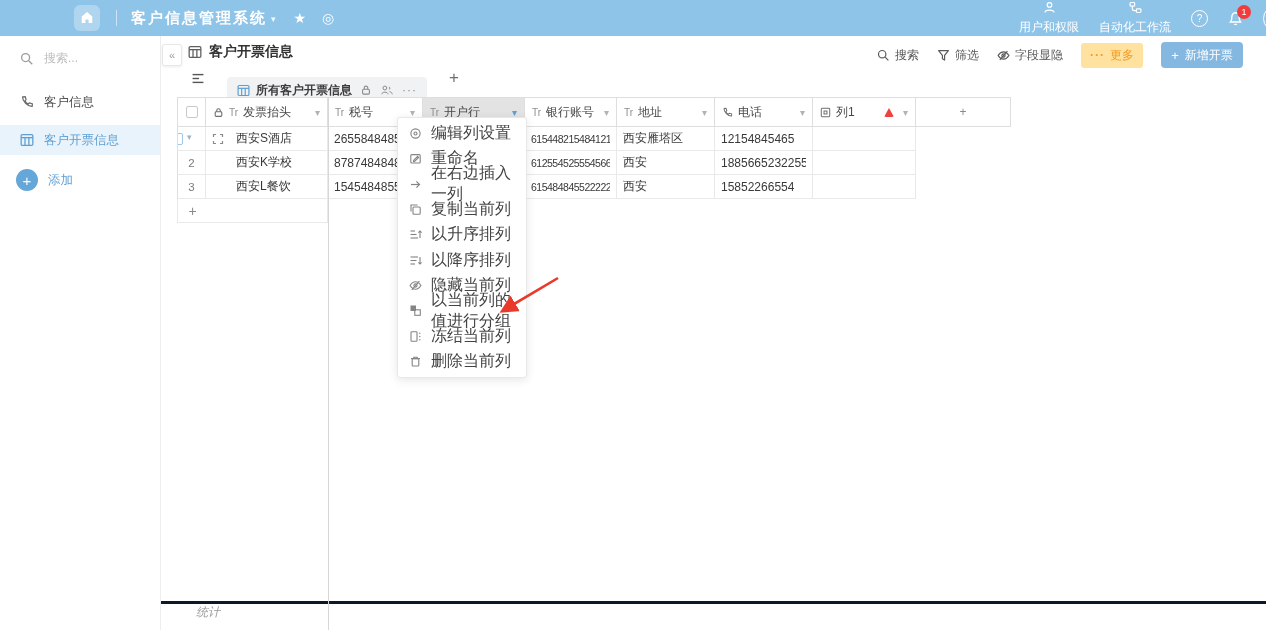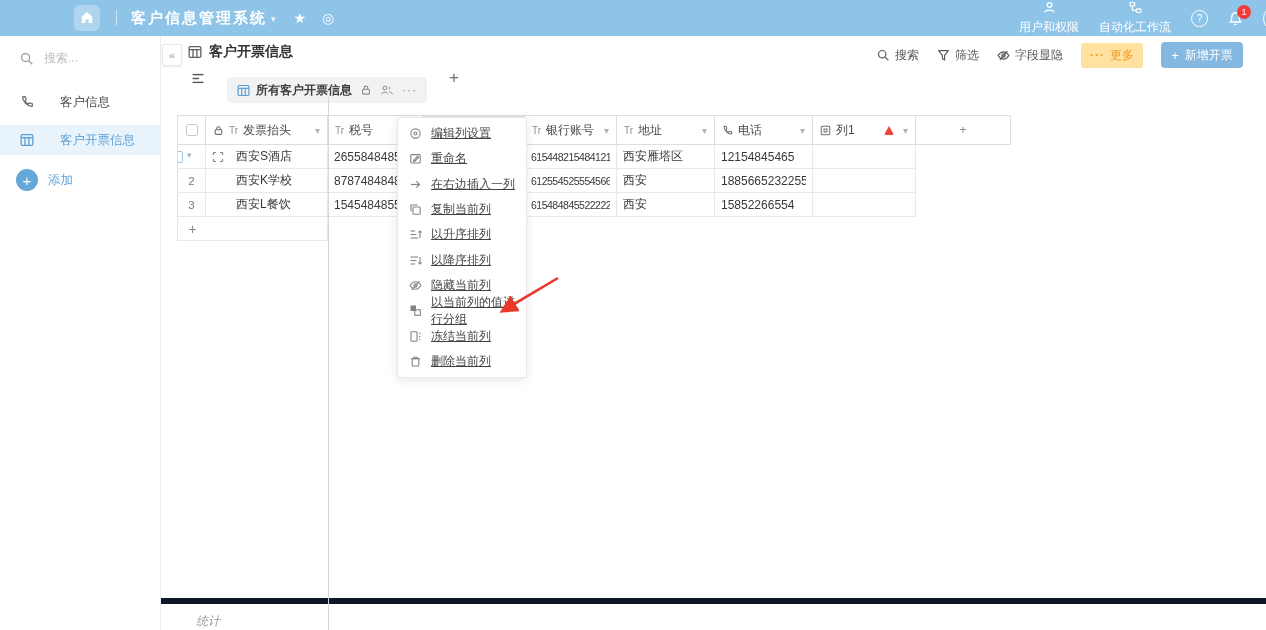--- a/index.html
+++ b/index.html
@@ -22,21 +22,21 @@
          display:flex;align-items:center;justify-content:center;cursor:pointer;}
   .bell-wrap{position:relative;cursor:pointer;}
   .badge{position:absolute;top:-6px;right:-8px;min-width:14px;height:14px;border-radius:8px;background:#f23c3c;
          color:#fff;font-size:9px;display:flex;align-items:center;justify-content:center;padding:0 3px;box-sizing:border-box;}
   .avatar{width:25px;height:25px;border:1.6px solid #fff;border-radius:50%;display:flex;align-items:flex-end;
           justify-content:center;overflow:hidden;cursor:pointer;}
   
   .sidebar{position:absolute;left:0;top:36px;width:160px;height:594px;background:#fff;border-right:1px solid #ededed;z-index:10;}
   .sb-search{display:flex;align-items:center;gap:10px;padding:14px 0 12px 20px;cursor:text;}
   .sb-search-text{font-size:12px;color:#bdbdbd;}
-  .sb-item{display:flex;align-items:center;gap:26px;height:30px;padding-left:20px;font-size:12.5px;color:#4a4a4a;cursor:pointer;margin-top:8px;}
+  .sb-item{display:flex;align-items:center;gap:10px;height:30px;padding-left:20px;font-size:12.5px;color:#4a4a4a;cursor:pointer;margin-top:8px;}
   .sb-item.active{background:#e8f3fb;color:#5d9fd4;height:30px;}
   .sb-add{display:flex;align-items:center;gap:10px;padding-left:16px;margin-top:14px;cursor:pointer;}
   .add-circle{width:22px;height:22px;border-radius:50%;background:#64a7d8;color:#fff;font-size:15px;
               display:flex;align-items:center;justify-content:center;line-height:1;}
   .sb-add-label{font-size:12.5px;color:#5d9fd4;}
   
   .main{position:absolute;left:160px;top:36px;width:1106px;height:594px;background:#fff;}
   .collapse-btn{position:absolute;left:2px;top:8px;width:18px;height:20px;background:#fff;border:1px solid #e7e7e7;
                 border-radius:3px;box-shadow:0 1px 3px rgba(0,0,0,.08);color:#9a9a9a;font-size:11px;
                 display:flex;align-items:center;justify-content:center;cursor:pointer;z-index:20;}
@@ -52,21 +52,21 @@
   .btn-new .plus{font-size:13px;}
   .tabbar{position:absolute;left:0;top:26px;width:1106px;height:32px;display:flex;align-items:center;}
   .view-switch{margin-left:31px;cursor:pointer;}
   .tab{margin-left:22px;display:flex;align-items:center;gap:6px;background:#f1f2f4;border-radius:4px;
        height:26px;padding:0 10px;cursor:pointer;margin-top:24px;}
   .tab-label{font-size:12px;font-weight:bold;color:#3c3c3c;}
   .tab-extra{display:flex;align-items:center;gap:8px;margin-left:2px;color:#8b8b8b;}
   .tab-dots{font-size:12px;letter-spacing:1px;color:#8b8b8b;cursor:pointer;}
   .tab-add{margin-left:22px;font-size:17px;color:#6f6f6f;cursor:pointer;}
   
-  .grid{position:absolute;left:17px;top:61px;z-index:1;margin-top:18px;}
+  .grid{position:absolute;left:17px;top:61px;z-index:1;}
   .hrow,.drow{display:flex;}
   .hrow{height:30px;}
   .drow{height:24px;}
   .hcell{box-sizing:border-box;height:30px;border-top:1px solid #dedede;border-right:1px solid #dedede;border-bottom:1px solid #dedede;
          background:#fff;display:flex;align-items:center;padding:0 7px;gap:5px;font-size:12px;color:#474747;cursor:pointer;}
   .hcell.first,.dcell.first{border-left:1px solid #dedede;}
   .hcell.sel{background:#e3e3e3;}
   .hcell.sel .caret::before{color:#5d9fd4;}
   .tr-ic{font-size:10px;color:#8f8f8f;}
   .hname{white-space:nowrap;overflow:hidden;}
@@ -87,27 +87,27 @@
   .rowhead1{position:relative;width:100%;height:100%;}
   .cb-blue{position:absolute;left:-7px;top:6px;border-color:#9ec6e6;}
   .row-caret{position:absolute;left:9px;top:5px;font-size:9px;color:#9db4c6;}
   .expand-ic{position:absolute;left:6px;top:6px;cursor:pointer;}
   .tight span{font-size:10.5px;letter-spacing:-0.5px;}
   .addrow{box-sizing:border-box;width:151px;height:24px;border-left:1px solid #e9e9e9;border-right:1px solid #e9e9e9;
           border-bottom:1px solid #e9e9e9;display:flex;align-items:center;cursor:pointer;}
   .addrow .plus{width:29px;text-align:center;font-size:14px;color:#8a8a8a;}
   .freeze-line{position:absolute;left:168px;top:61px;bottom:0;width:1px;background:#d7d7d7;z-index:4;}
   
-  .statsbar{position:absolute;left:0;bottom:0;width:1106px;height:26px;border-top:6px solid #0f172a;background:#fff;z-index:3;
-            display:flex;align-items:flex-end;}
+  .statsbar{position:absolute;left:0;bottom:0;width:1106px;height:26px;border-top:3px solid #0f172a;background:#fff;z-index:3;
+            display:flex;align-items:flex-start;}
   .stats-label{margin-left:36px;font-size:12px;color:#9a9a9a;font-style:italic;cursor:pointer;}
   
   .ctx-menu{position:absolute;left:237px;top:81px;width:128px;background:#fff;border:1px solid #e8e8e8;border-radius:3px;
             box-shadow:0 2px 10px rgba(0,0,0,.10);padding:3px 0;z-index:40;}
-  .ctx-item{display:flex;align-items:center;gap:9px;height:25.3px;padding:0 11px;font-size:12px;color:#434343;cursor:pointer;text-decoration:underline;}
+  .ctx-item{display:flex;align-items:center;gap:9px;height:25.3px;padding:0 11px;font-size:16px;color:#434343;cursor:pointer;}
   .ctx-ic{width:13px;display:flex;justify-content:center;flex:none;}
   .red-arrow{position:absolute;left:330px;top:239px;z-index:50;pointer-events:none;}
 </style>
 </head>
 <body>
 
 <div class="topbar">
   <div class="logo-tile">
     <span>
       <svg width="14" height="14" viewBox="0 0 16 16">

